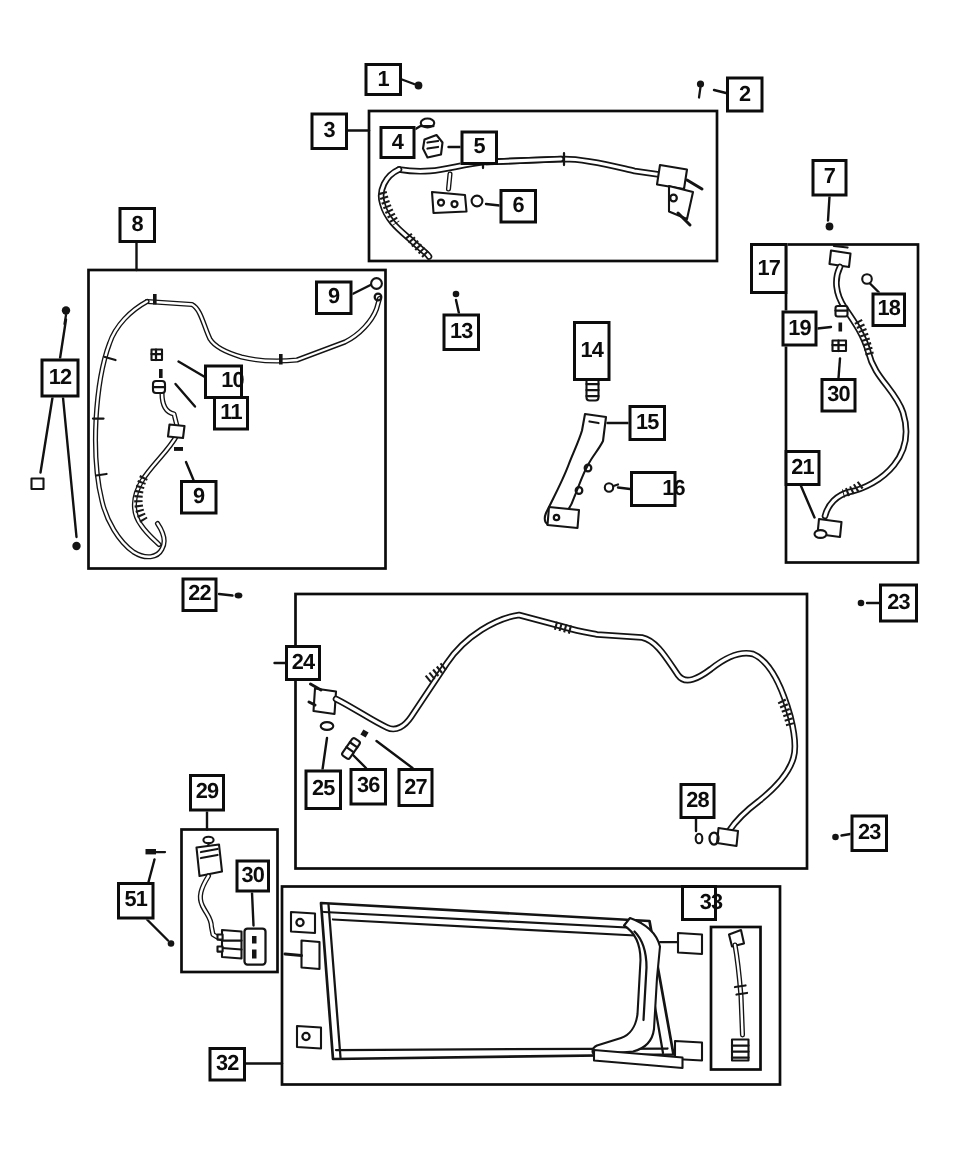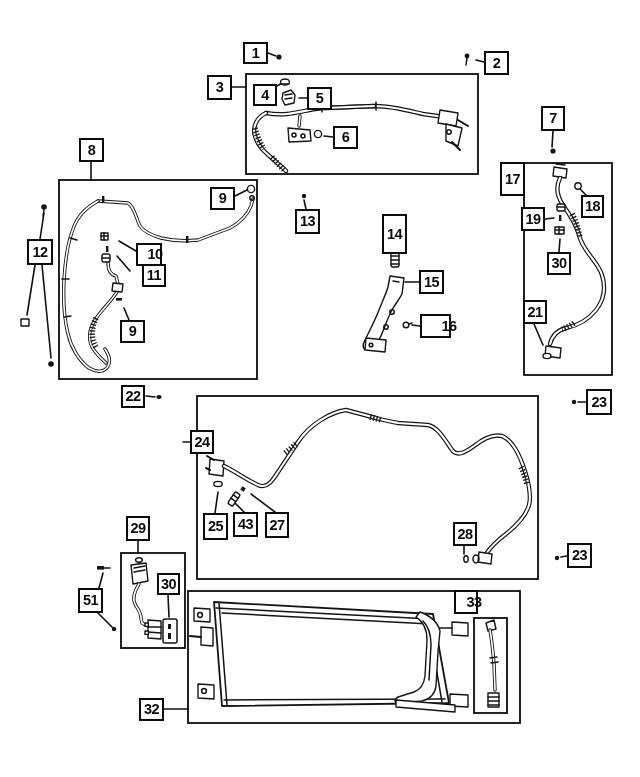--- a/index.html
+++ b/index.html
@@ -316,21 +316,21 @@
       <div class="callout" style="left: 420px; top: 314px; width: 26px; height: 24px; padding-left: 27px;">16</div>
       <div class="callout" style="left: 500px; top: 162px; width: 25px; height: 34px;">17</div>
       <div class="callout" style="left: 581px; top: 195px; width: 23px; height: 23px;">18</div>
       <div class="callout" style="left: 521px; top: 207px; width: 24px; height: 24px;">19</div>
       <div class="callout" style="left: 547px; top: 252px; width: 24px; height: 23px;">30</div>
       <div class="callout" style="left: 523px; top: 300px; width: 24px; height: 24px;">21</div>
       <div class="callout" style="left: 121px; top: 385px; width: 24px; height: 23px;">22</div>
       <div class="callout" style="left: 586px; top: 389px; width: 26px; height: 26px;">23</div>
       <div class="callout" style="left: 159px; top: 430px; width: 24px; height: 24px; margin-left: 31px;">24</div>
       <div class="callout" style="left: 203px; top: 513px; width: 25px; height: 27px;">25</div>
-      <div class="callout" style="left: 233px; top: 512px; width: 25px; height: 25px;">43</div>
+      <div class="callout" style="left: 233px; top: 512px; width: 25px; height: 25px;">36</div>
       <div class="callout" style="left: 265px; top: 512px; width: 24px; height: 26px;">27</div>
       <div class="callout" style="left: 453px; top: 522px; width: 24px; height: 24px;">28</div>
       <div class="callout" style="left: 567px; top: 543px; width: 25px; height: 25px;">23</div>
       <div class="callout" style="left: 126px; top: 516px; width: 24px; height: 25px;">29</div>
       <div class="callout" style="left: 157px; top: 573px; width: 23px; height: 22px;">30</div>
       <div class="callout" style="left: 78px; top: 588px; width: 25px; height: 25px;">51</div>
       <div class="callout" style="left: 139px; top: 698px; width: 25px; height: 23px;">32</div>
       <div class="callout" style="left: 454px; top: 590px; width: 24px; height: 24px; padding-left: 16px;">33</div>
     </div>
 </div>

